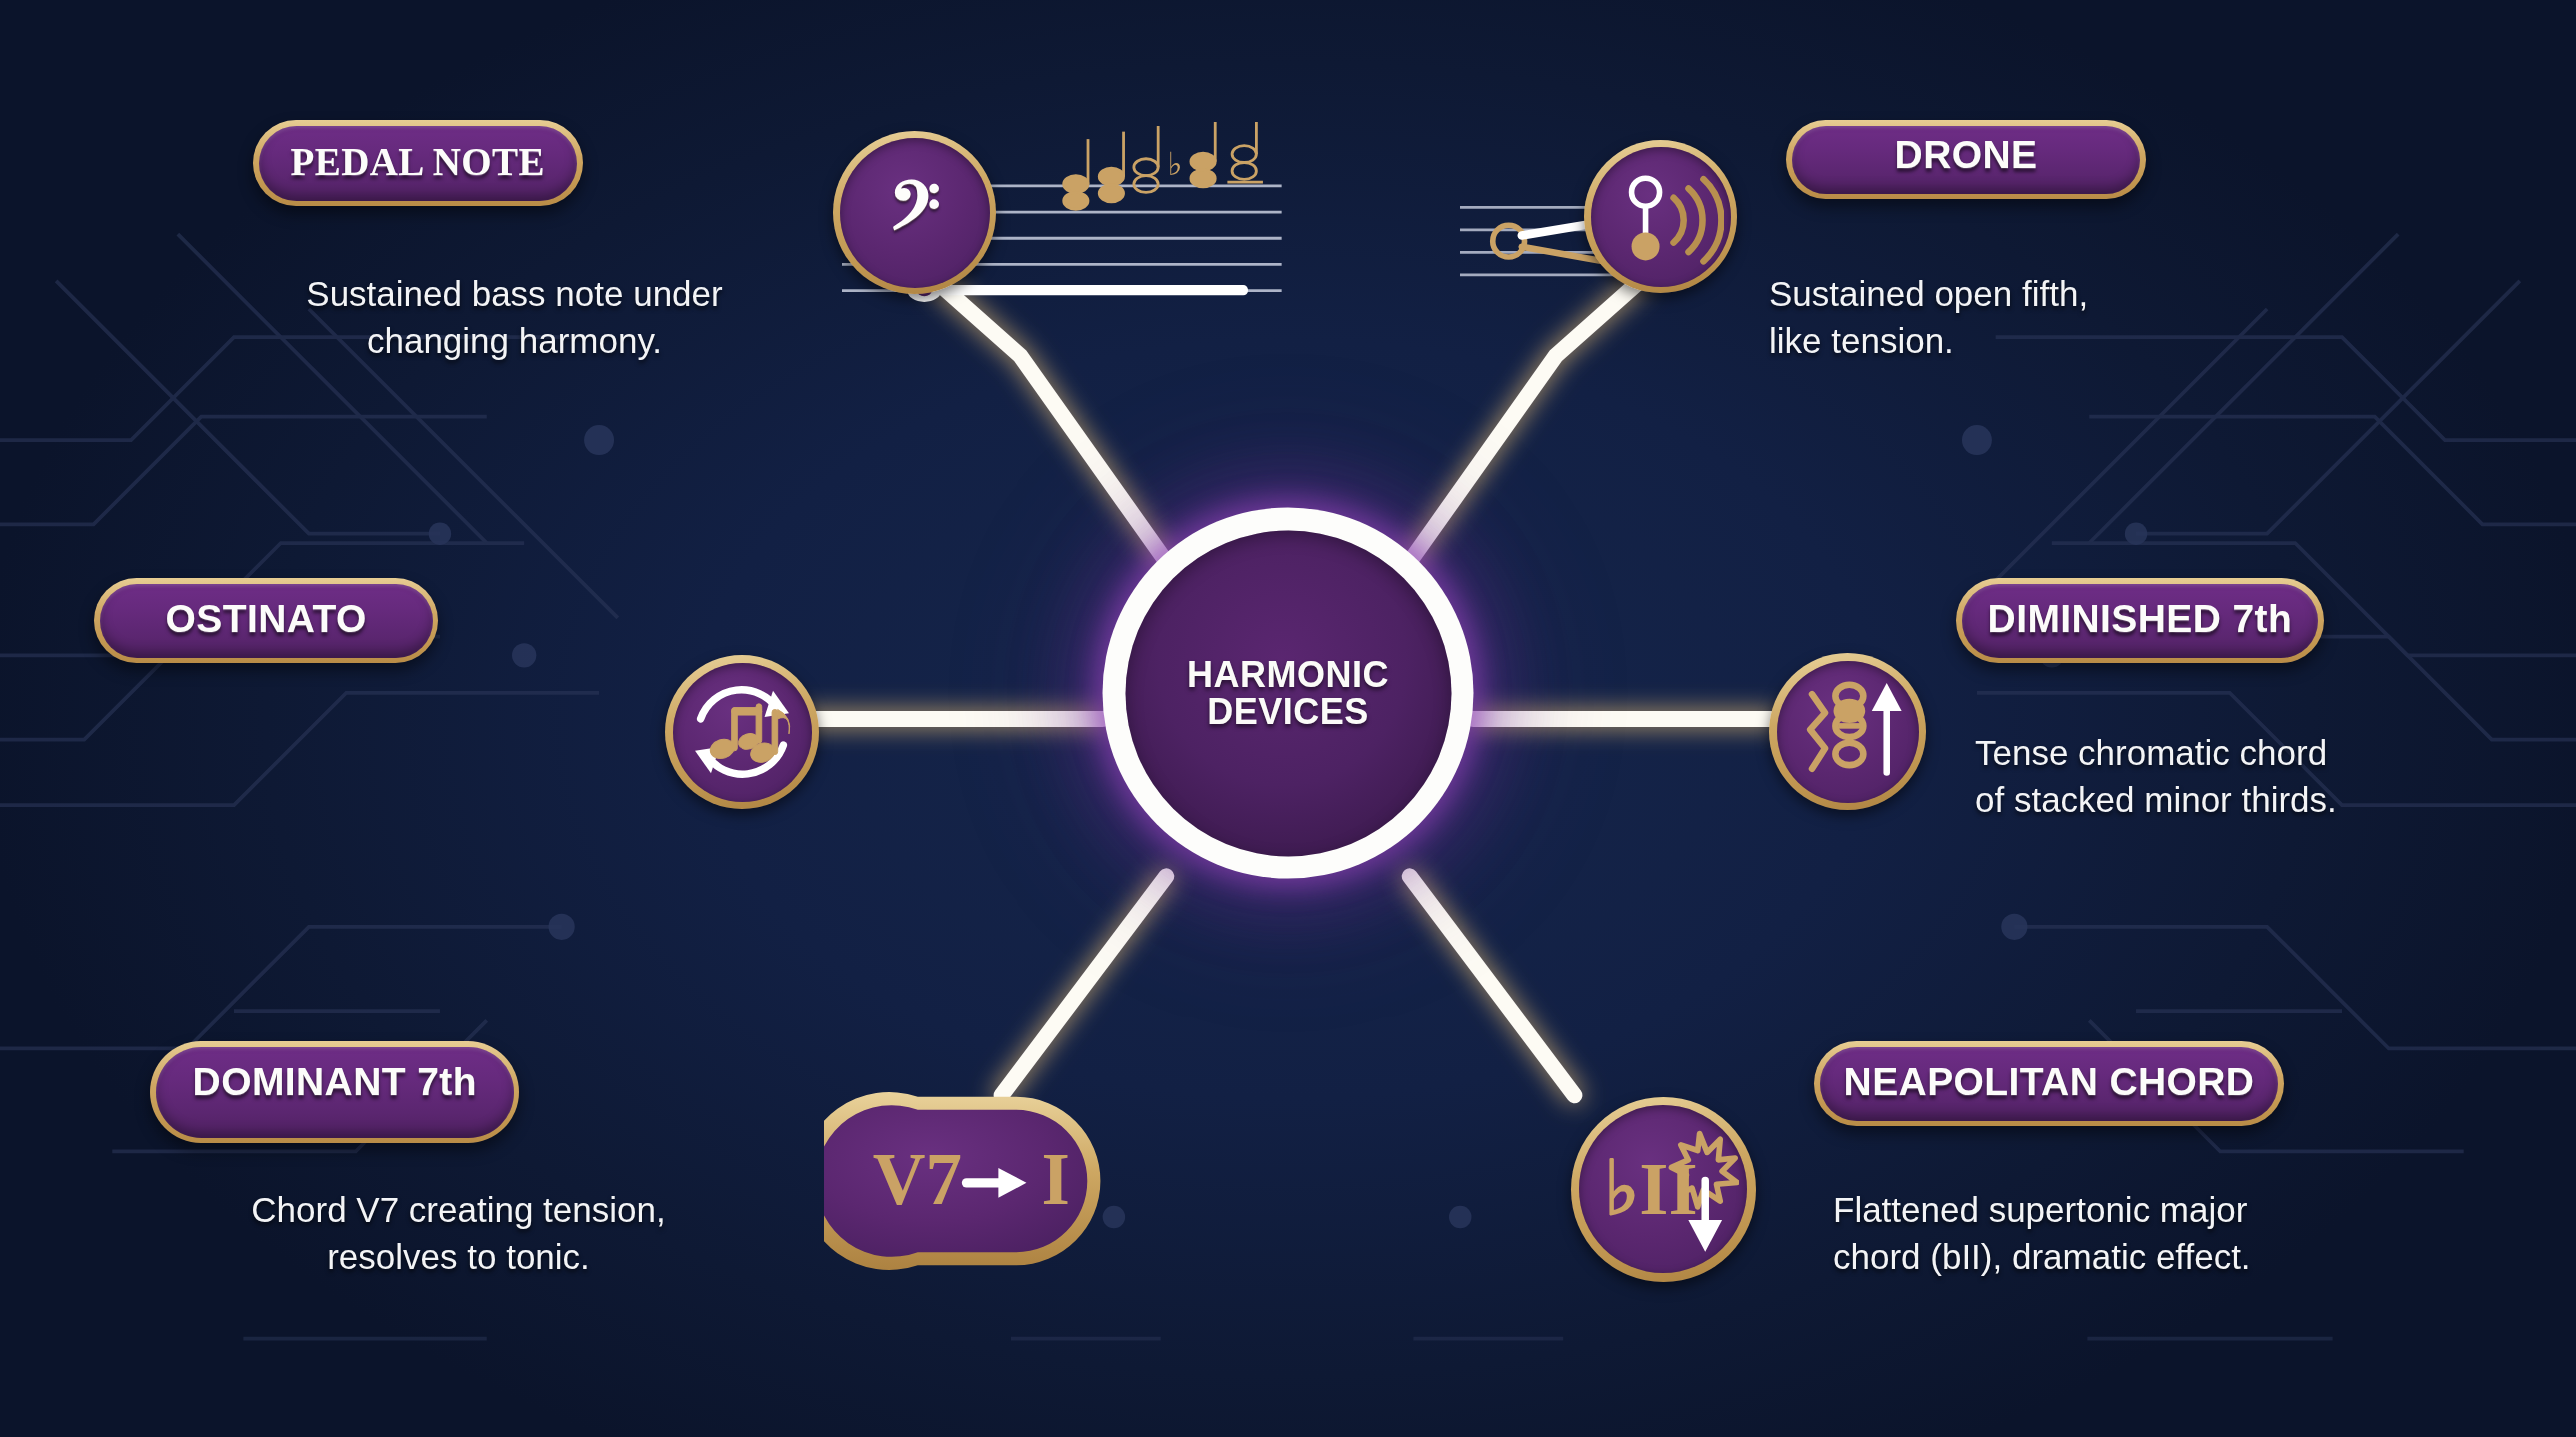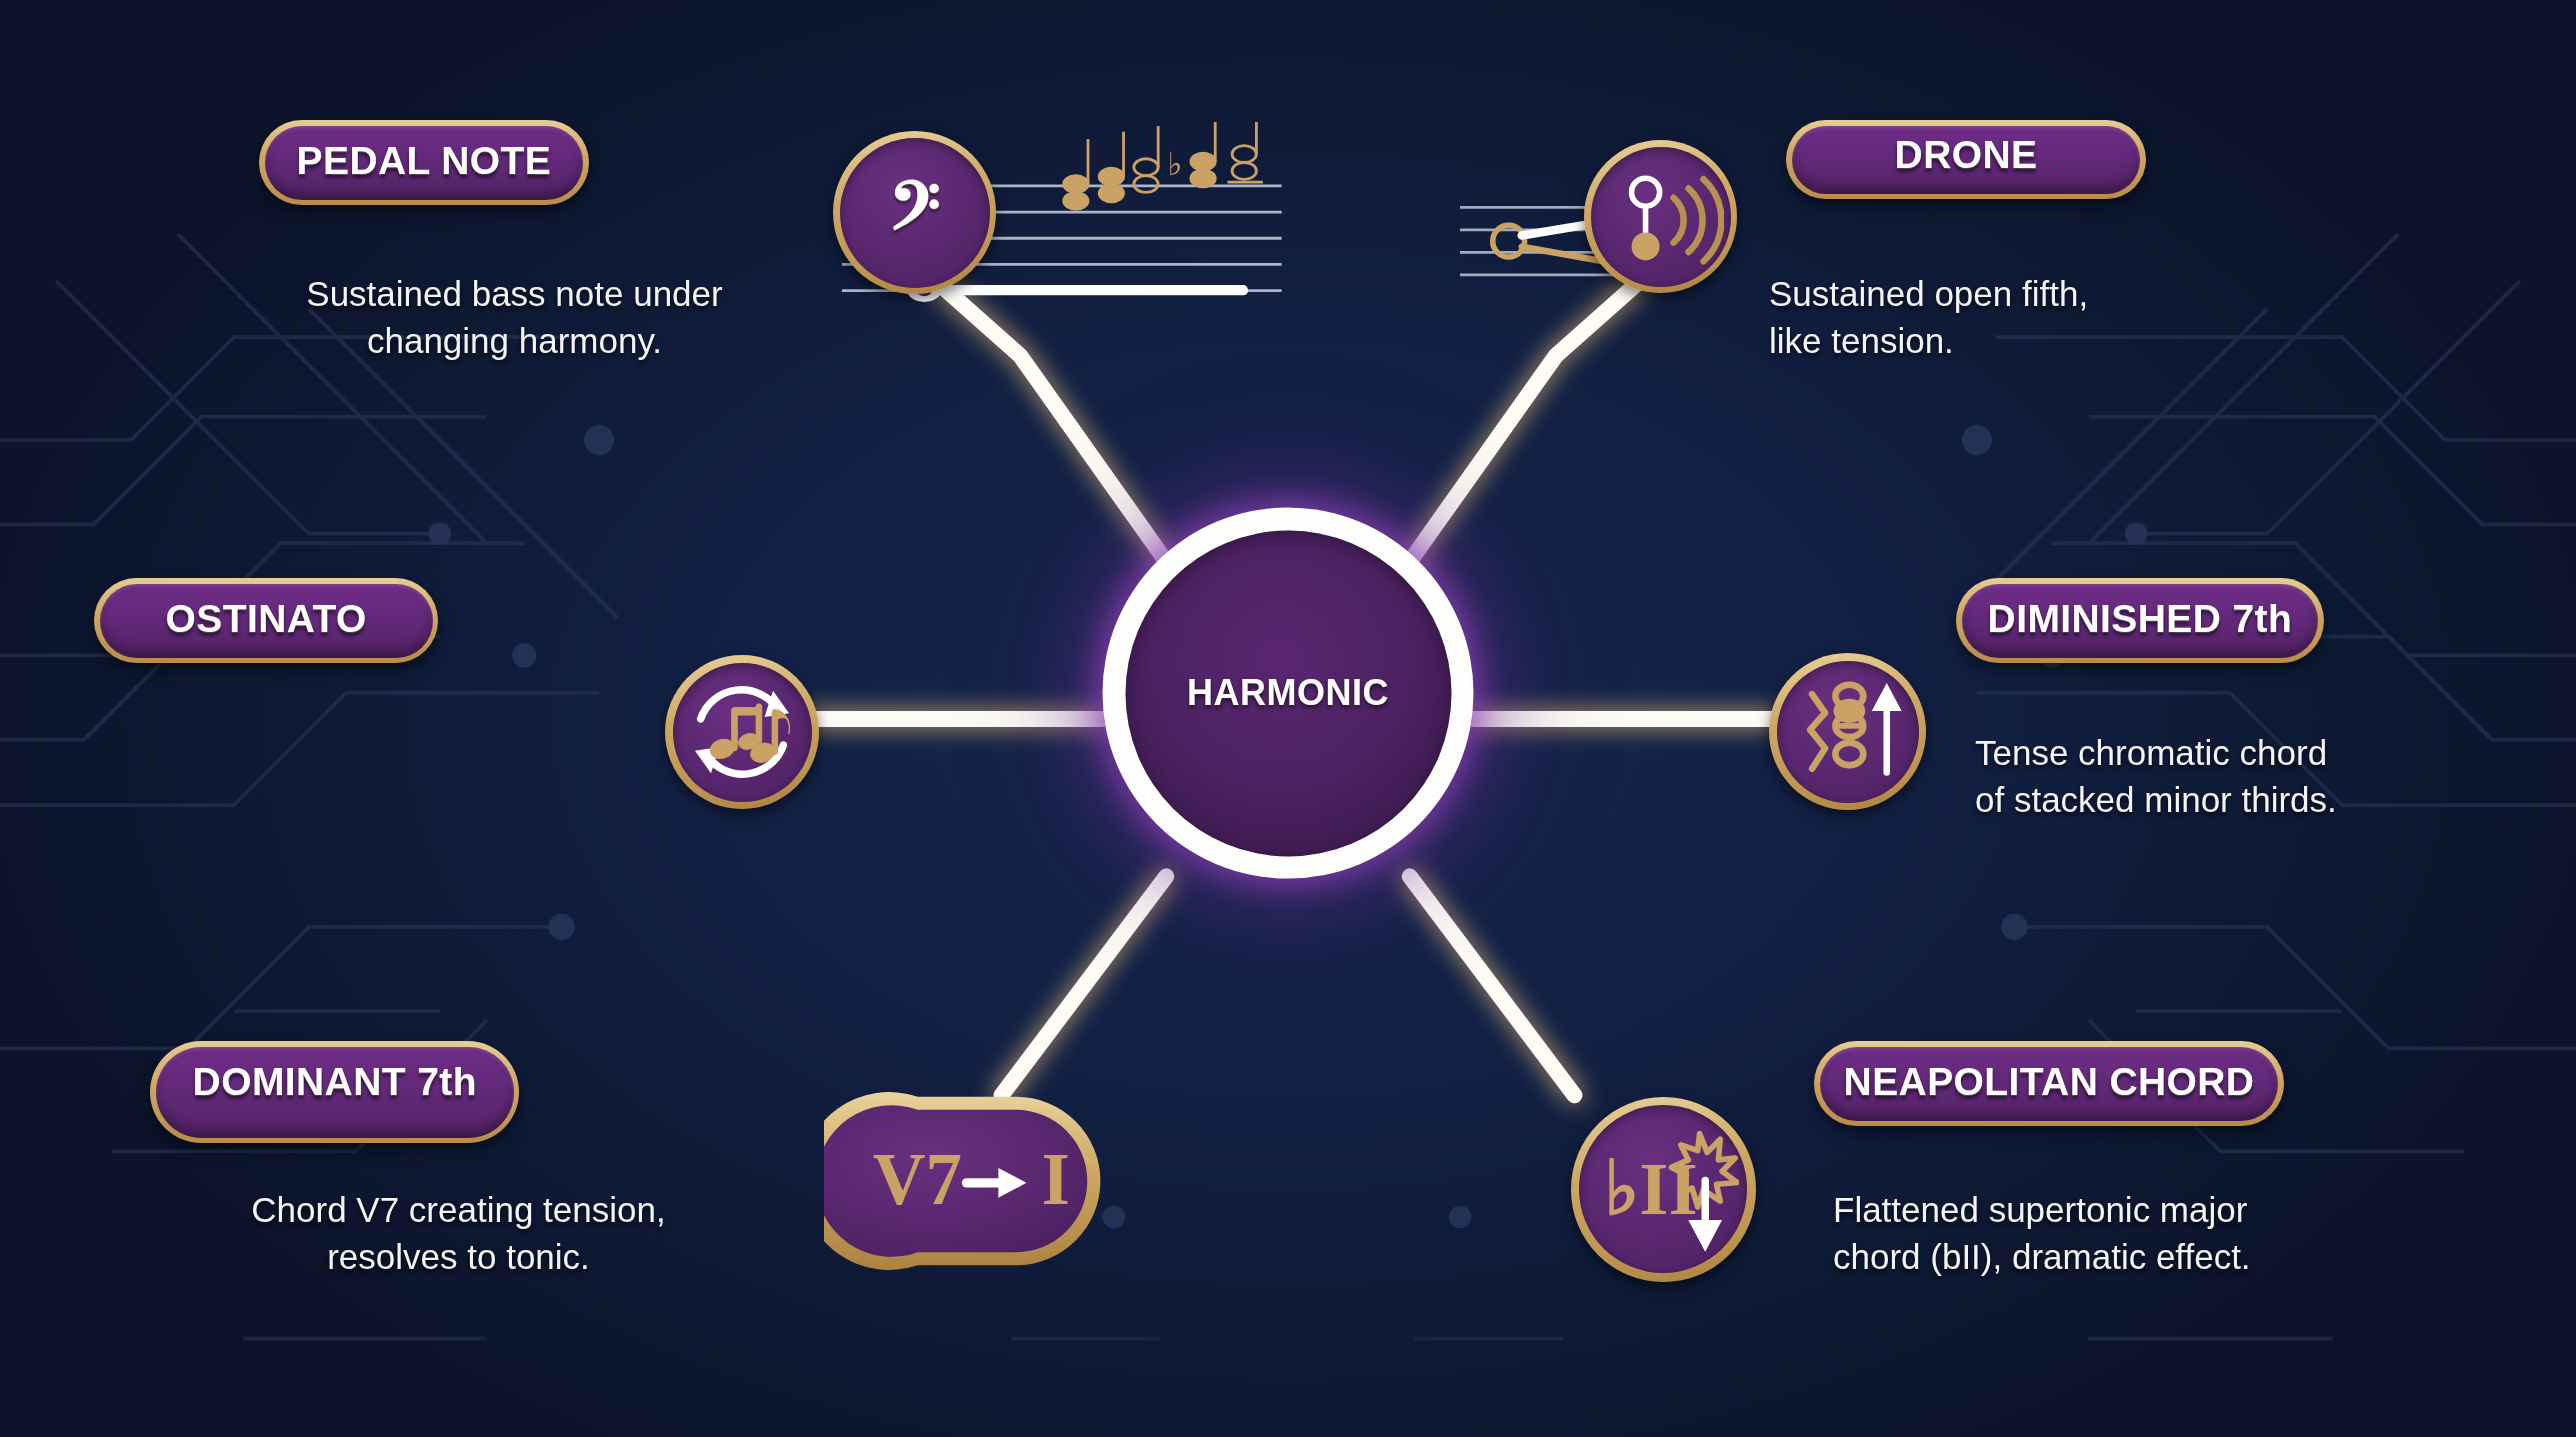--- a/index.html
+++ b/index.html
@@ -166,25 +166,26 @@
       <path d="M1246 936 L1070 1170"></path>
 
       <path d="M1506 936 L1682 1170"></path>
     </g>
   </svg>
 
   <div class="hub">
     <div class="hub-inner">
       <div class="hub-title">
         <span>HARMONIC</span>
+        <span>DEVICES</span>
       </div>
     </div>
   </div>
 
-  <div class="pill" style="left:259px;top:120px;">
+  <div class="pill" style="left:253px;top:120px;font-family:Liberation Serif, serif;">
     <div class="pill-in">
       <span class="pill-label">PEDAL NOTE</span>
     </div>
   </div>
   <div class="desc left" style="left:187px;top:271px;width:655px;">Sustained bass note under
 changing harmony.</div>
 
   <svg class="staff-wrap" style="left:842px;top:122px;" width="449" height="197" viewBox="0 0 480 210">
     <g stroke="#c9cfe0" stroke-width="3" opacity=".85">
       <line x1="0" y1="68" x2="470" y2="68"></line>

